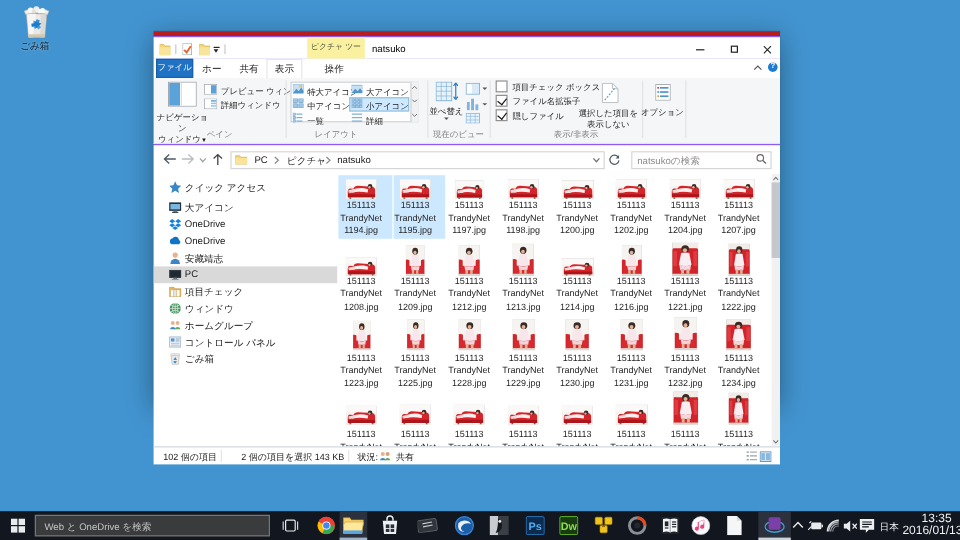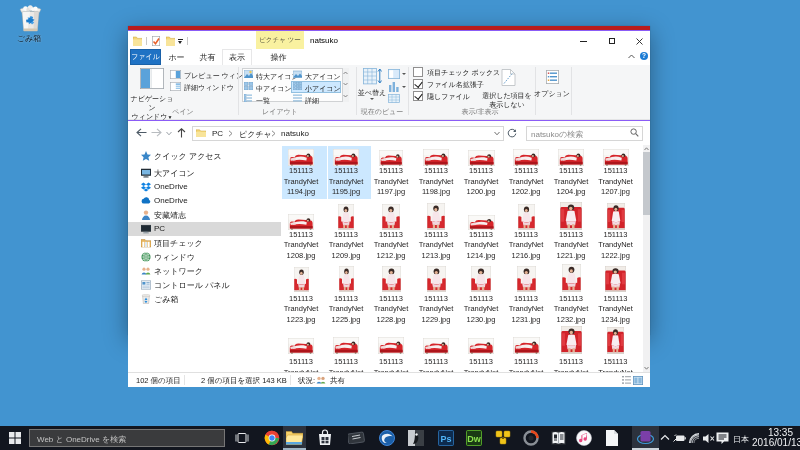--- a/index.html
+++ b/index.html
@@ -362,21 +362,21 @@
         <path d="M.4 5 H9.6 M5 .4 V9.6 M1.5 2.2 a6 6 0 0 0 7 0 M1.5 7.8 a6 6 0 0 1 7 0" stroke="#e8f2ea" stroke-width=".6" fill="none"></path>
         <ellipse cx="5" cy="5" rx="2.2" ry="4.6" fill="none" stroke="#e8f2ea" stroke-width=".6"></ellipse>
       </svg>
     <div class="navit" style="top:106.5px">ウィンドウ</div>
     <svg class="nico" style="top:120.5px" width="10" height="10" viewBox="0 0 10 10">
         <circle cx="3" cy="3.2" r="1.6" fill="#e8b28c"></circle>
         <path d="M.6 8.4 a2.5 2.7 0 0 1 4.8 0 Z" fill="#3d85c6"></path>
         <circle cx="7" cy="3.2" r="1.6" fill="#e8b28c"></circle>
         <path d="M4.6 8.4 a2.5 2.7 0 0 1 4.8 0 Z" fill="#62a84e"></path>
       </svg>
-    <div class="navit" style="top:120.5px">ネットワーク</div>
+    <div class="navit" style="top:120.5px">ホームグループ</div>
     <svg class="nico" style="top:134.5px" width="10" height="10" viewBox="0 0 10 10">
         <rect x=".3" y=".8" width="9.4" height="8.4" fill="#eef3f8" stroke="#8aa0b4" stroke-width=".6"></rect>
         <rect x="1.4" y="2" width="3" height="2.6" fill="#4f94cc"></rect>
         <rect x="5.4" y="2" width="3.2" height="1" fill="#90b4d4"></rect>
         <rect x="5.4" y="3.6" width="3.2" height="1" fill="#90b4d4"></rect>
         <rect x="1.4" y="5.6" width="7.2" height="1" fill="#b8cce0"></rect>
         <rect x="1.4" y="7.2" width="7.2" height="1" fill="#b8cce0"></rect>
       </svg>
     <div class="navit" style="top:134.5px">コントロール パネル</div>
     <svg class="nico" style="top:148.5px" width="10" height="10" viewBox="0 0 10 10">

